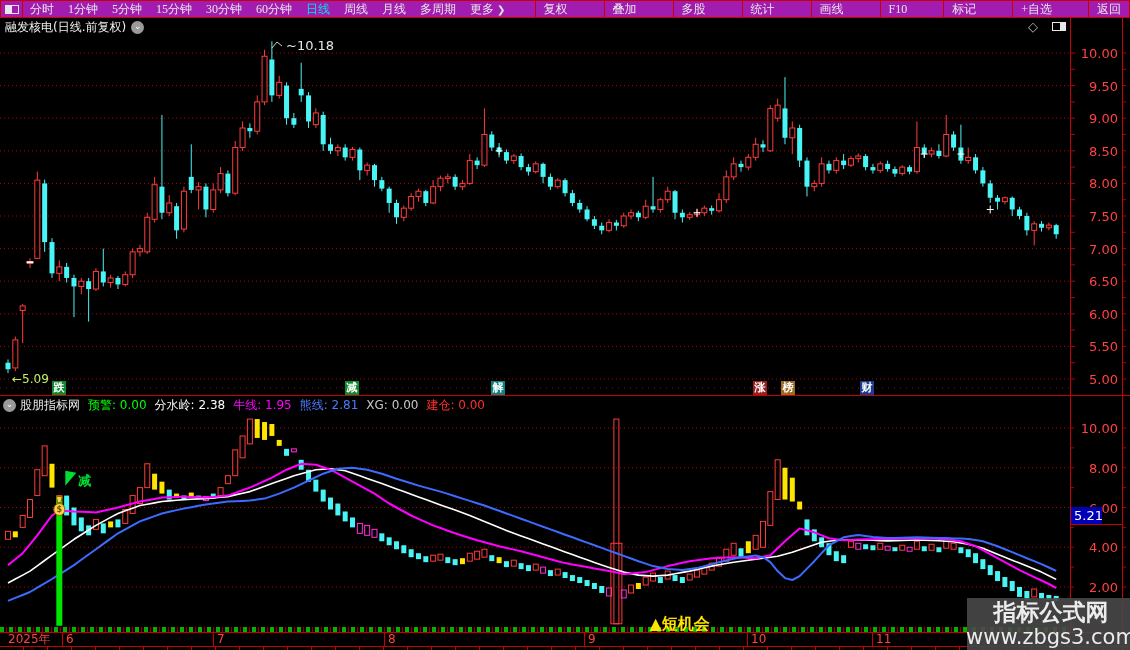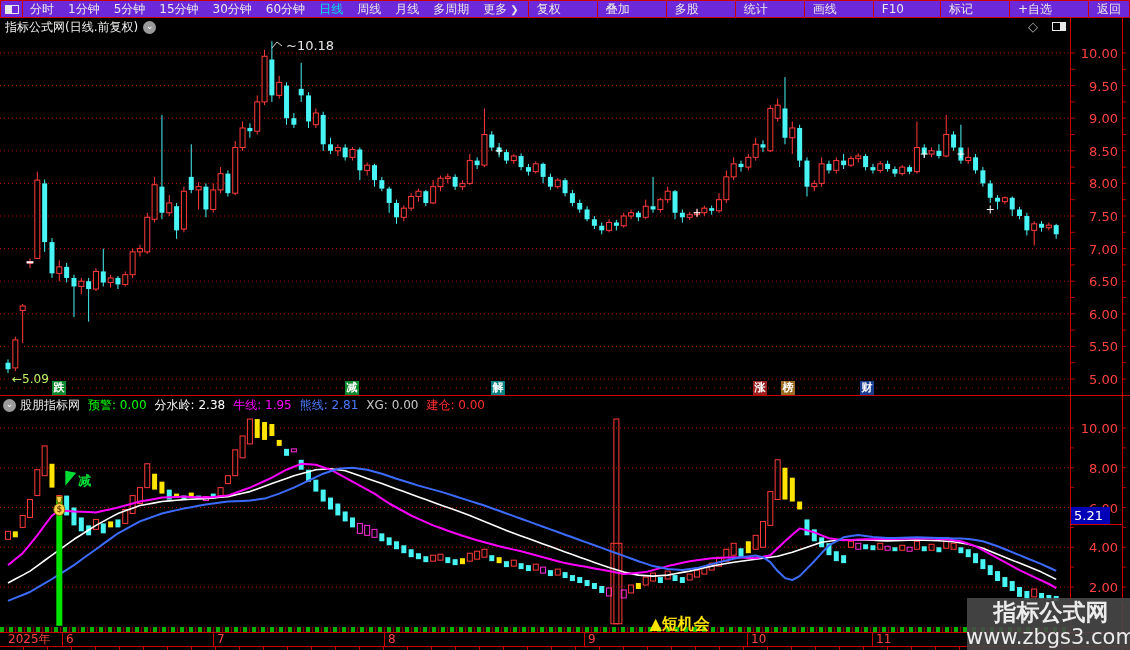--- a/index.html
+++ b/index.html
@@ -2,21 +2,21 @@
 <html><head>
 <meta charset="utf-8">
 <style>
   html,body{margin:0;padding:0;background:#000;}
   *{box-sizing:border-box;}
   #app{position:relative;width:1130px;height:650px;background:#000;overflow:hidden;
        font-family:"DejaVu Sans",sans-serif;color:#ddd;}
   
   #toolbar{position:absolute;left:0;top:0;width:1130px;height:18px;
            border-top:1px solid #c80000;border-bottom:1px solid #c80000;
-           display:flex;align-items:center;background:#6d28d9;z-index:30;}
+           display:flex;align-items:center;background:#a21caf;z-index:30;font-family:Liberation Serif, serif;}
   #tb-left-box{width:23px;height:100%;border-left:1px solid #c80000;border-right:1px solid #c80000;
                display:flex;align-items:center;justify-content:center;flex:0 0 auto;}
   .split-icon{width:14px;height:9px;border:1px solid #e8e8e8;position:relative;}
   .split-icon::after{content:"";position:absolute;left:0;top:0;width:6px;height:100%;background:#e8e8e8;}
   .split-icon.right::after{left:auto;right:0;width:5px;}
   #tb-periods{display:flex;align-items:center;gap:14px;padding-left:7px;flex:1 1 auto;}
   .tb-item{font-size:12px;color:#e8e8e8;white-space:nowrap;cursor:default;}
   .tb-item.active{color:#00e5e5;}
   .tb-more-arrow{color:#e8e8e8;font-size:10px;margin-left:3px;}
   #tb-buttons{display:flex;align-items:stretch;height:100%;flex:0 0 auto;gap:28px;}
@@ -29,21 +29,21 @@
   #chart-title{font-size:12px;color:#f0f0f0;margin-left:5px;white-space:nowrap;}
   .circle-chevron{width:13px;height:13px;border-radius:50%;background:#9a9a9a;color:#fff;
                   font-size:9px;line-height:11px;text-align:center;margin-left:5px;flex:0 0 auto;}
   #title-icons{position:absolute;right:64px;top:1px;display:flex;align-items:center;gap:14px;}
   .diamond-icon{color:#b8b8b8;font-size:13px;line-height:13px;}
   
   .vline{position:absolute;width:1px;background:#c80000;}
   .hline{position:absolute;height:1px;background:#c80000;}
   .axis-label{position:absolute;color:#ff4242;font-size:13px;transform:translateY(-50%);
               width:46px;text-align:right;left:1072px;}
-  #price-box{position:absolute;left:1071px;width:39px;height:17px;background:#0000b6;
+  #price-box{position:absolute;left:1071px;width:31px;height:17px;background:#0000b6;
              color:#fff;font-size:13px;line-height:17px;padding-left:3px;z-index:6;}
   
   .chip{position:absolute;top:381px;width:14px;height:14px;color:#fff;font-size:11px;
         line-height:14px;text-align:center;font-weight:bold;z-index:5;}
   
   #ind-header{position:absolute;left:0;top:396px;width:1070px;height:18px;display:flex;
               align-items:center;font-size:12px;white-space:nowrap;z-index:6;}
   #ind-header .seg{margin-right:8px;}
   #ind-name{color:#e8e8e8;margin:0 8px 0 4px;}
   
@@ -95,21 +95,21 @@
         <span class="tb-btn">统计</span>
         <span class="tb-btn">画线</span>
         <span class="tb-btn">F10</span>
         <span class="tb-btn">标记</span>
         <span class="tb-btn">+自选</span>
         <span class="tb-btn">返回</span>
       </div>
   </div>
 
   <div id="title-row">
-    <span id="chart-title">指标公式网(日线.前复权)</span>
+    <span id="chart-title">融发核电(日线.前复权)</span>
     <span class="circle-chevron">⌄</span>
     <span id="title-icons">
       <span class="diamond-icon">◇</span>
       <span class="split-icon right"></span>
     </span>
   </div>
 
   <svg id="main-svg" width="1070" height="344" style="top:36px">
       <line x1="0" x2="1070" y1="17" y2="17" stroke="#b40000" stroke-width="1" stroke-dasharray="1 3"></line>
       <line x1="0" x2="1070" y1="49.599999999999994" y2="49.599999999999994" stroke="#b40000" stroke-width="1" stroke-dasharray="1 3"></line>

